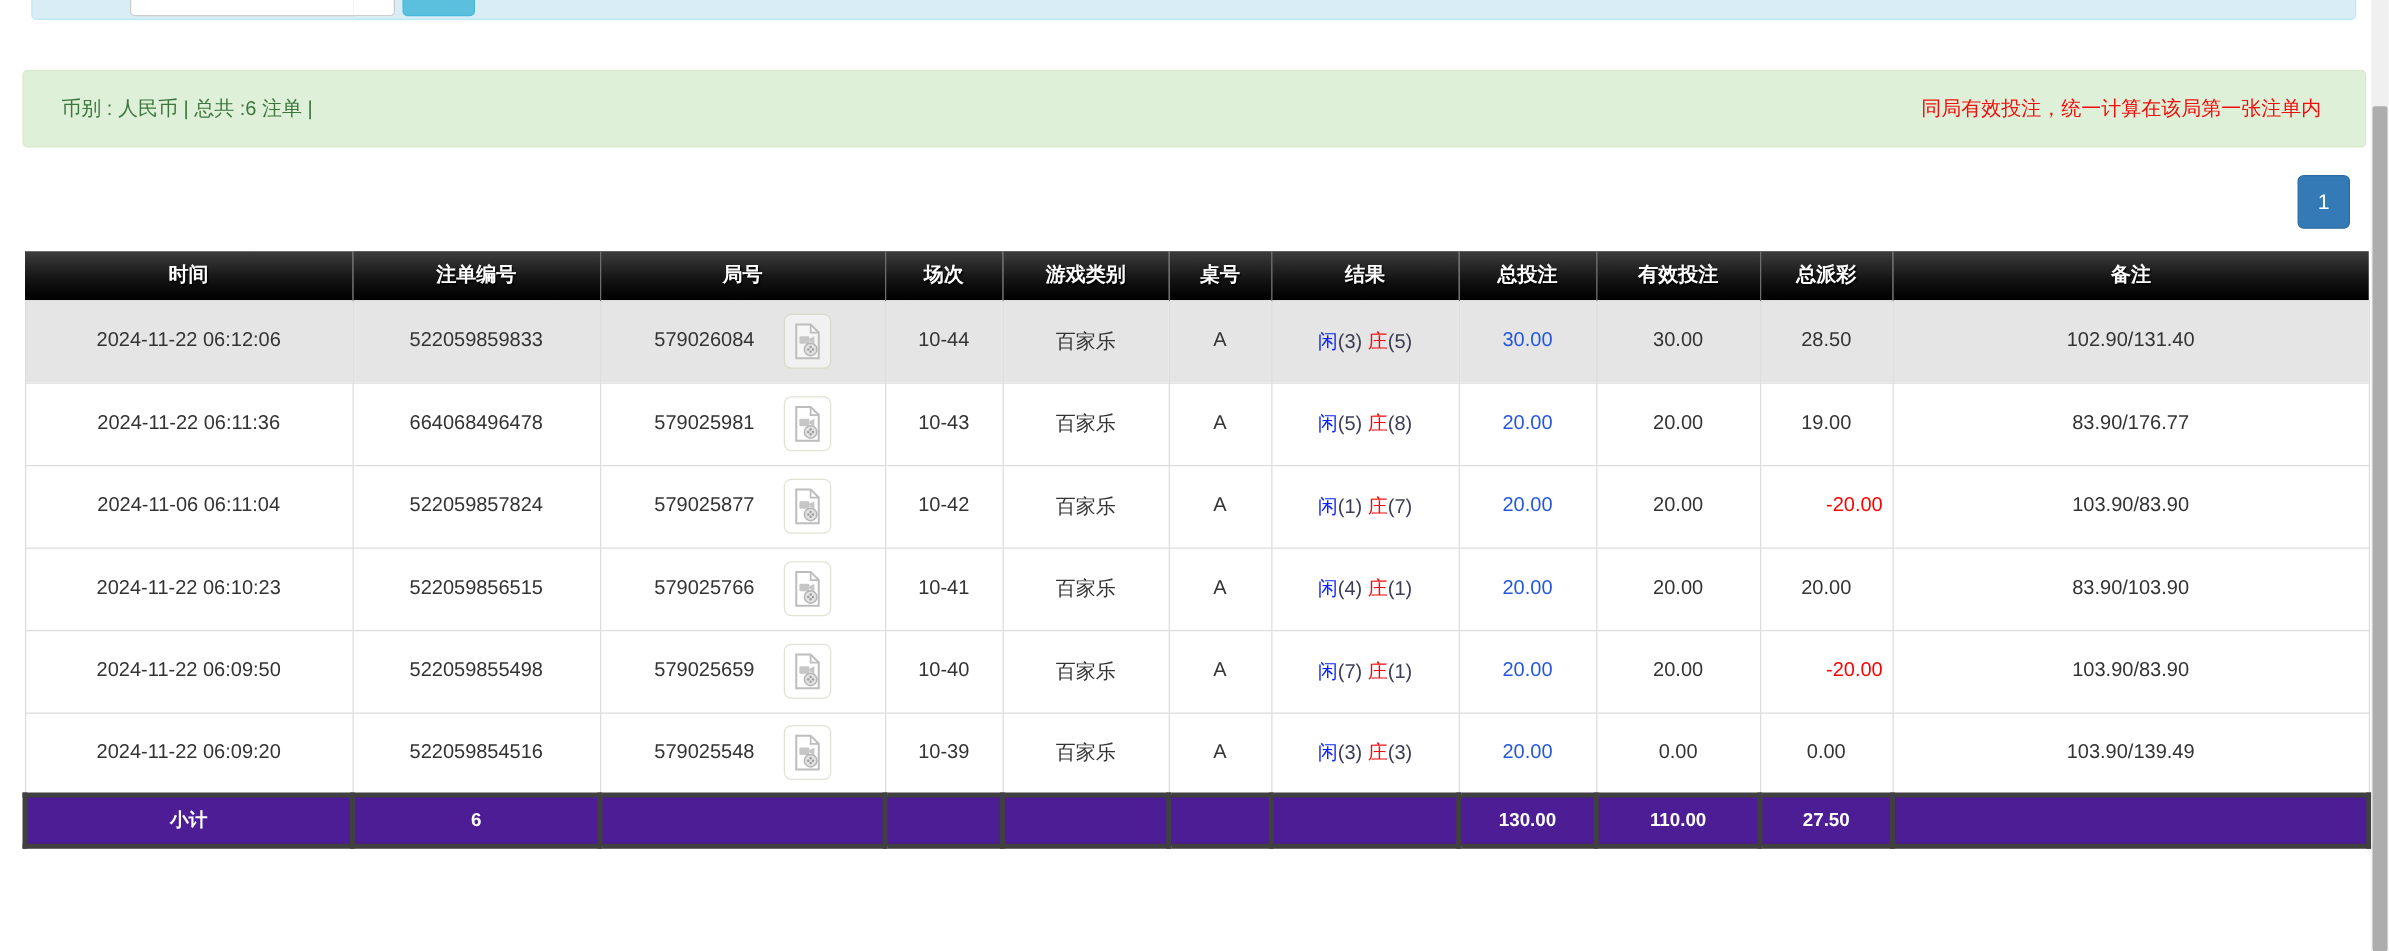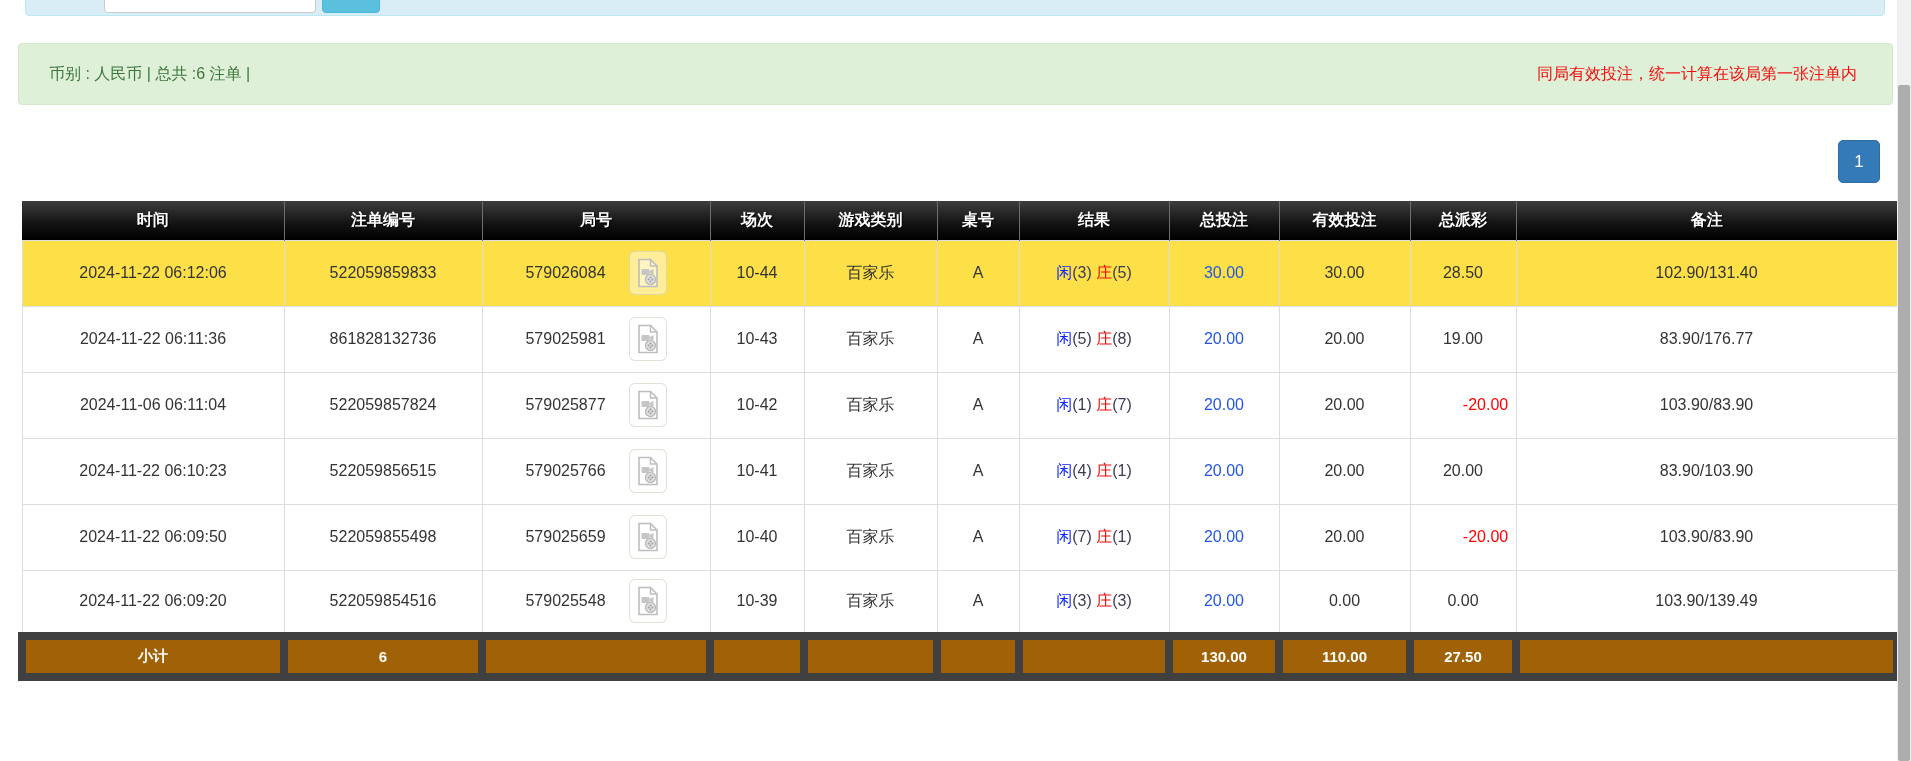--- a/index.html
+++ b/index.html
@@ -12,21 +12,21 @@
     background: #d9edf7; border: 1px solid #bce8f1; border-radius: 4px; }
   .top-input { position: absolute; left: 78px; top: 16px; width: 180px; height: 36px;
     background: #fff; border: 1px solid #ccc; border-radius: 4px 0 0 4px; padding: 0 8px;
     font-size: 14px; color: #555; outline: none; }
   .top-addon { position: absolute; left: 257px; top: 16px; width: 33px; height: 36px;
     background: #fff; border: 1px solid #ccc; border-left: none; border-radius: 0 4px 4px 0; }
   .top-btn { position: absolute; left: 296px; top: 16px; width: 58px; height: 36px;
     background: #5bc0de; border: 1px solid #46b8da; border-radius: 4px; cursor: pointer; }
 
   
-  .alert-success { position: absolute; left: 18px; top: 43px; width: 1875px; height: 62px;
+  .alert-success { position: absolute; left: 18px; top: 56px; width: 1875px; height: 62px;
     background: #dff0d8; border: 1px solid #d6e9c6; border-radius: 4px;
     display: flex; align-items: center; justify-content: space-between;
     padding: 0 35px 0 30px; }
   .alert-left { color: #3c763d; font-size: 16px; }
   .alert-right { color: #f20d0d; font-size: 16px; margin-left: 16px; }
 
   
   .pagination-wrap { position: absolute; left: 18px; top: 140px; width: 1875px; height: 44px; }
   .page-btn { position: absolute; right: 13px; top: 0; min-width: 42px; height: 43px;
     background: #337ab7; border: 1px solid #2e6da4; border-radius: 5px; color: #fff;
@@ -34,31 +34,31 @@
 
   
   .table-wrap { position: absolute; left: 18px; top: 201px; width: 1875px; }
   table { border-collapse: collapse; table-layout: fixed; width: 1875px; }
   thead th { height: 39px; background: linear-gradient(180deg, #3d3d3d 0%, #121212 60%, #000 100%);
     color: #fff; font-size: 16px; font-weight: bold; text-align: center;
     border-left: 1px solid #6e6e6e; text-shadow: 1px 1px 1px rgba(0,0,0,0.9); }
   thead th:first-child { border-left: none; margin-top: 43px; }
   tbody td { height: 66px; border: 1px solid #ddd; text-align: center; vertical-align: middle;
     font-size: 16px; color: #333; background: #fff; }
-  tr.hl td { background: #fde047; }
+  tr.hl td { background: #e5e5e5; }
   .round-wrap { display: inline-flex; align-items: center; justify-content: center; gap: 23px; }
   .video-btn { width: 38px; height: 44px; border: 1px solid rgba(190,190,160,0.45);
     border-radius: 6px; background: rgba(255,255,255,0.45); cursor: pointer;
     display: inline-flex; align-items: center; justify-content: center; padding: 0; }
   .res-player { color: #0b24fb; }
   .res-banker { color: #ee0c0c; }
   .res-num { color: #3c3c55; }
   .amount-link { color: #2457e0; cursor: pointer; }
   td.neg { color: #f00; padding-left: 45px; }
-  tfoot td { height: 41px; background: #a16207; border: 8px solid #404040; color: #fff;
+  tfoot td { height: 41px; background: #4c1d95; border: 4px solid #404040; color: #fff;
     font-size: 15px; font-weight: bold; text-align: center; vertical-align: middle; }
 
   
   .scroll-track { position: absolute; right: 0; top: 0; width: 14px; height: 761px;
     background: #f0f0f0; }
   .scroll-thumb { position: absolute; left: 1px; top: 85px; width: 12px; height: 676px;
     background: #adadad; border-radius: 2px; cursor: pointer; }
 </style>
 </head>
 <body>
@@ -132,21 +132,21 @@
           <td>百家乐</td>
           <td>A</td>
           <td><span class="res-player">闲</span><span class="res-num">(3)</span> <span class="res-banker">庄</span><span class="res-num">(5)</span></td>
           <td><span class="amount-link">30.00</span></td>
           <td>30.00</td>
           <td>28.50</td>
           <td>102.90/131.40</td>
         </tr>
         <tr>
           <td>2024-11-22 06:11:36</td>
-          <td>861828132736</td>
+          <td>664068496478</td>
           <td><div class="round-wrap">
               <span>579025981</span>
               <button class="video-btn">
   <svg width="24" height="30" viewBox="0 0 24 30">
     <path d="M3 1.5 H14.5 L21 8 V28.5 H3 Z" fill="#ffffff" fill-opacity="0.4" stroke="#bdbdbd" stroke-width="1.6"></path>
     <path d="M14.5 1.5 V8 H21" fill="none" stroke="#bdbdbd" stroke-width="1.4"></path>
     <rect x="5.5" y="11" width="8" height="6" rx="1" fill="#c6c6c6"></rect>
     <path d="M13.5 13 L17.5 11 V17 L13.5 15 Z" fill="#c6c6c6"></path>
     <circle cx="14.5" cy="21.5" r="5" fill="#e2e2e2" stroke="#b5b5b5" stroke-width="1.2"></circle>
     <circle cx="14.5" cy="19.6" r="1" fill="#9d9d9d"></circle>

